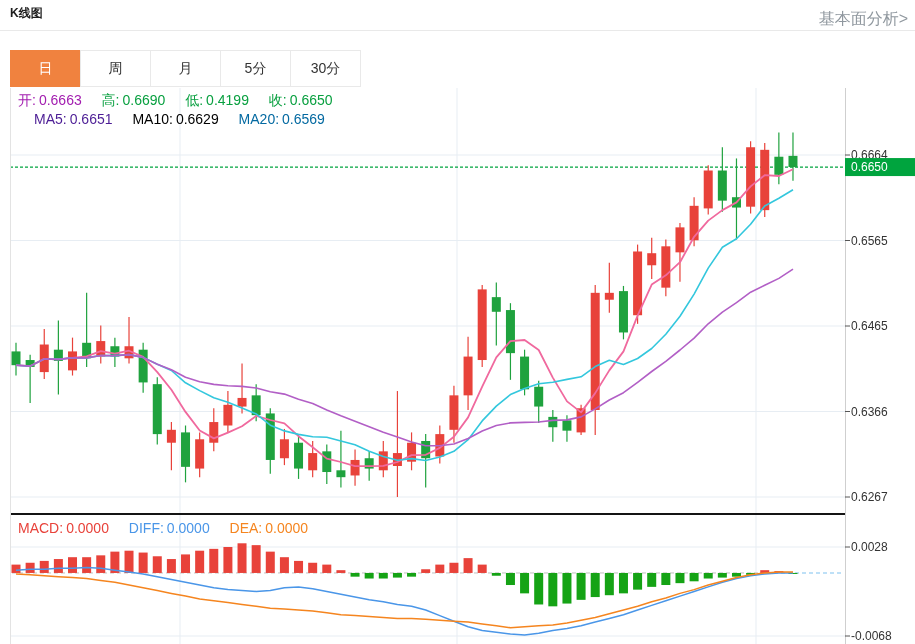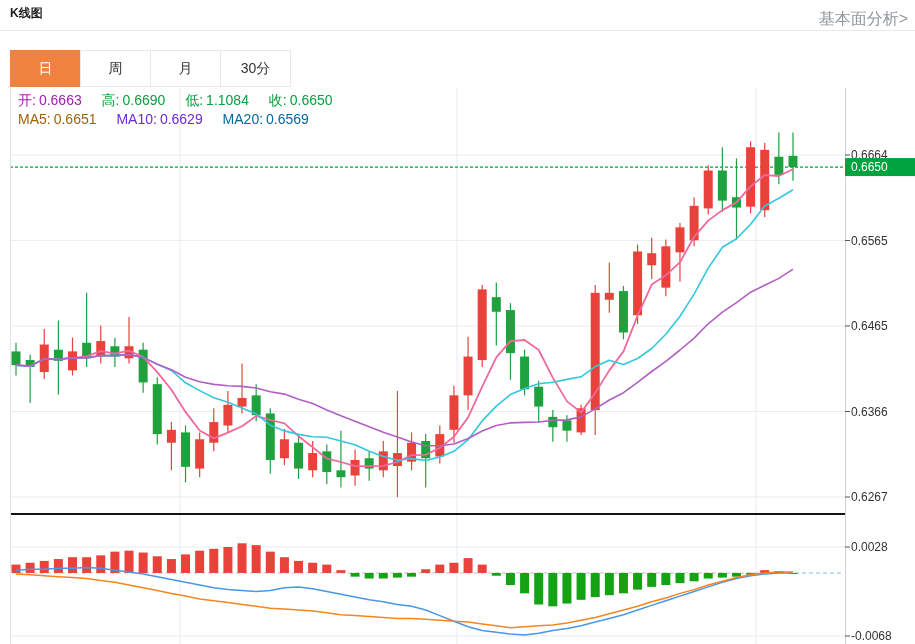--- a/index.html
+++ b/index.html
@@ -234,30 +234,36 @@
     </svg>
 
   <div class="header-title">K线图</div>
   <a class="fa-link">基本面分析&gt;</a>
   <div class="divider"></div>
 
   <div class="tabs">
     <div class="tab active">日</div>
     <div class="tab">周</div>
     <div class="tab">月</div>
+    <div class="tab">5分</div>
     <div class="tab">30分</div>
   </div>
 
   <div class="legend" id="legend-ohlc">
     <span class="item" style="color: #a21caf;"><span>开:</span><span class="val">0.6663</span></span>
     <span class="item" style="color: rgb(9, 160, 64);"><span>高:</span><span class="val">0.6690</span></span>
-    <span class="item" style="color: rgb(9, 160, 64);"><span>低:</span><span class="val">1.1084</span></span>
+    <span class="item" style="color: rgb(9, 160, 64);"><span>低:</span><span class="val">0.4199</span></span>
     <span class="item" style="color: rgb(9, 160, 64);"><span>收:</span><span class="val">0.6650</span></span>
   </div>
 
   <div class="legend" id="legend-ma">
-    <span class="item" style="color: #a16207;"><span>MA5:</span><span class="val">0.6651</span></span>
-    <span class="item" style="color: #6d28d9;"><span>MA10:</span><span class="val">0.6629</span></span>
+    <span class="item" style="color: #4c1d95; margin-left: 16px;"><span>MA5:</span><span class="val">0.6651</span></span>
+    <span class="item" style="color: #000000;"><span>MA10:</span><span class="val">0.6629</span></span>
     <span class="item" style="color: #0369a1;"><span>MA20:</span><span class="val">0.6569</span></span>
   </div>
 
+  <div class="legend" id="legend-macd">
+    <span class="item" style="color: rgb(232, 66, 58);"><span>MACD:</span><span class="val">0.0000</span></span>
+    <span class="item" style="color: rgb(74, 150, 232);"><span>DIFF:</span><span class="val">0.0000</span></span>
+    <span class="item" style="color: rgb(245, 133, 31);"><span>DEA:</span><span class="val">0.0000</span></span>
+  </div>
 
 </div>
 
 </body></html>

